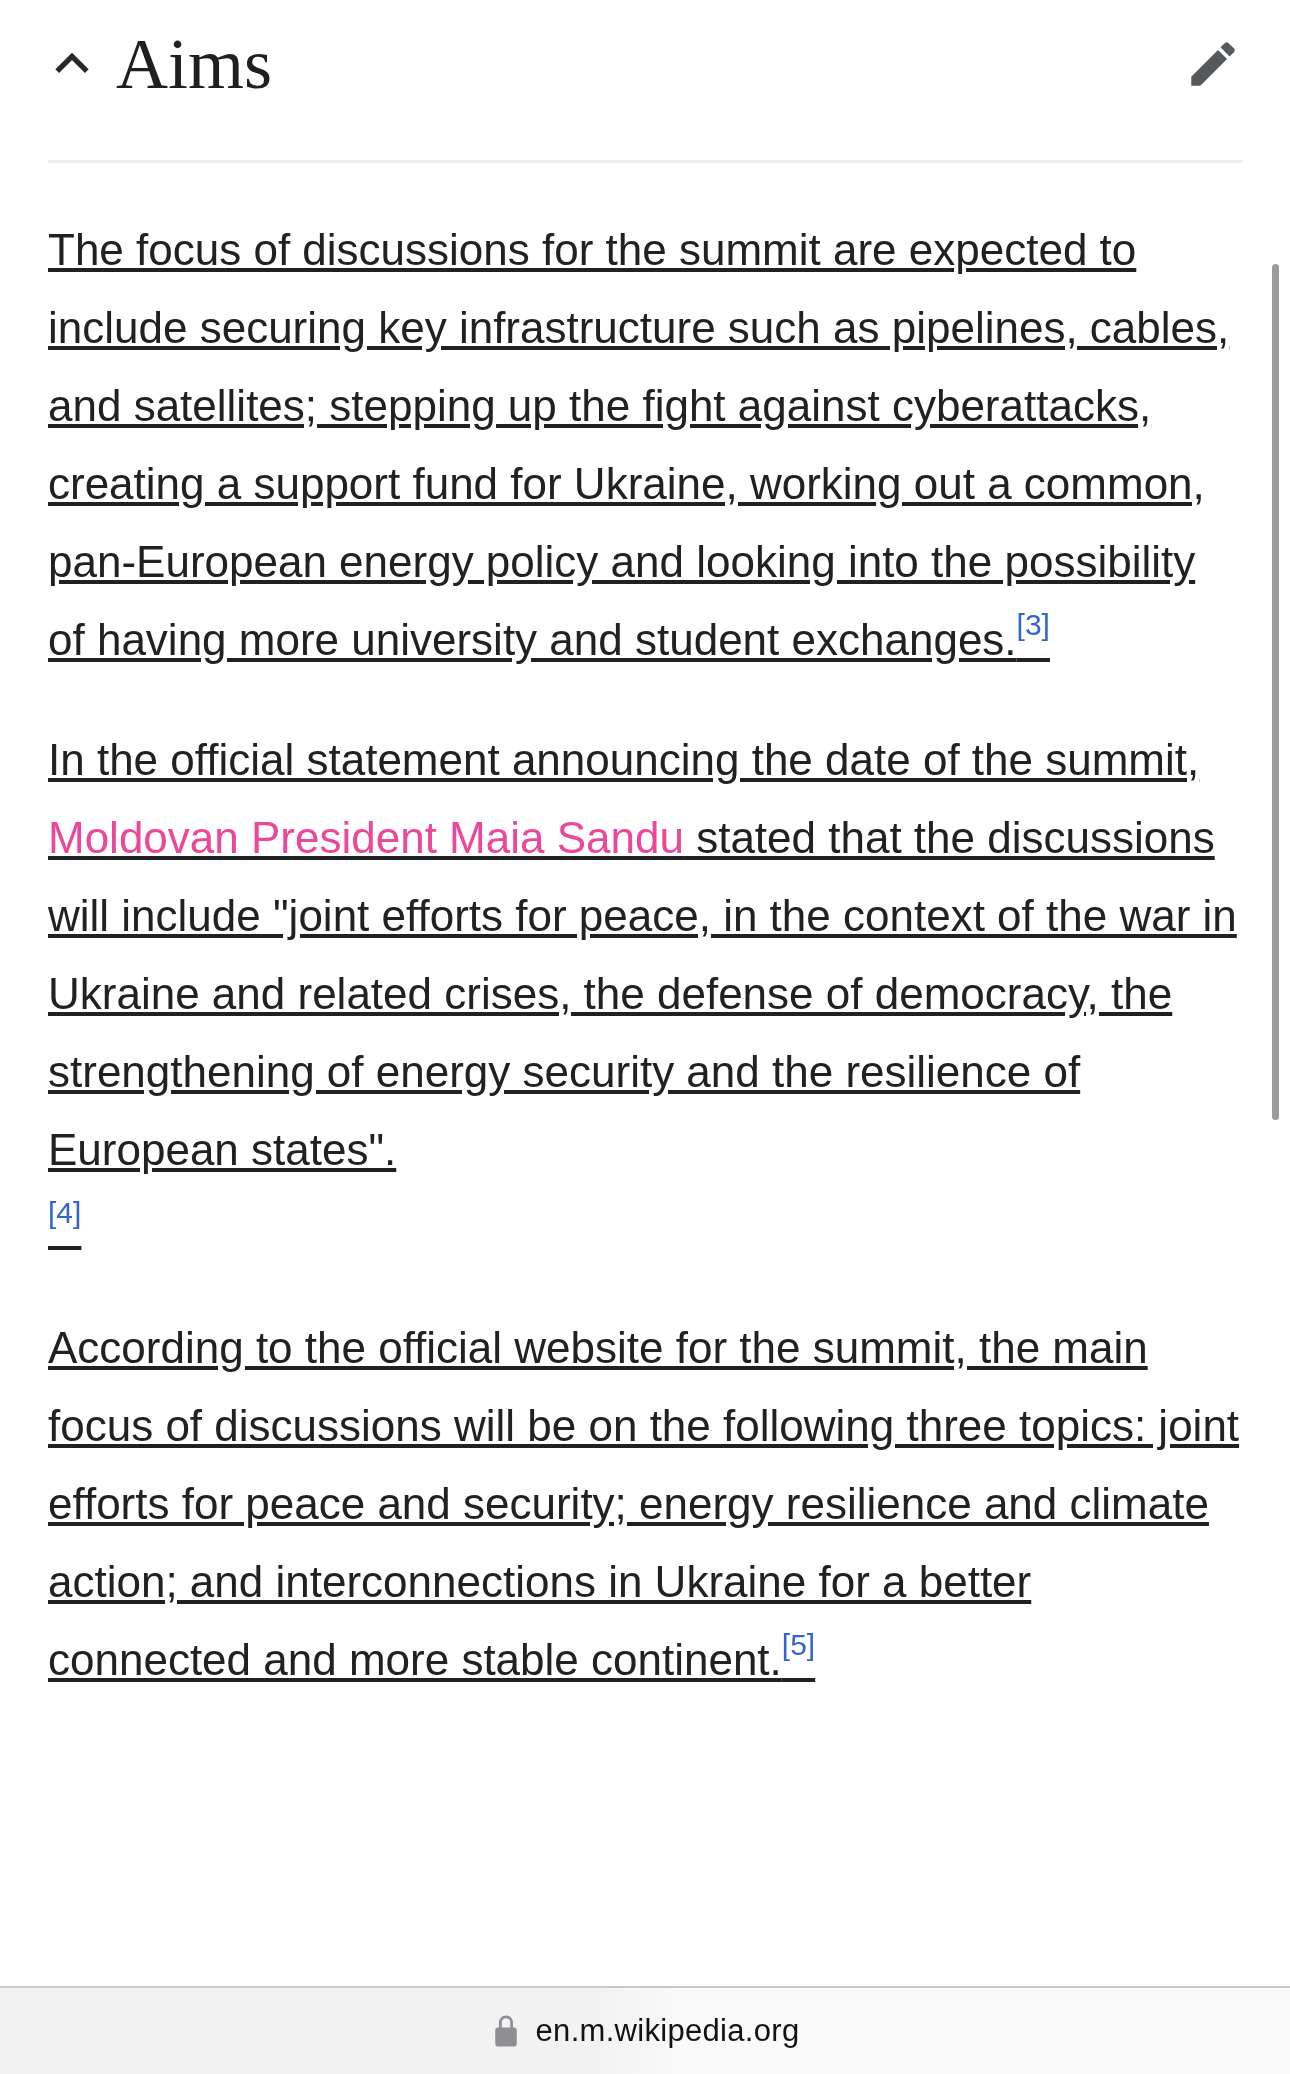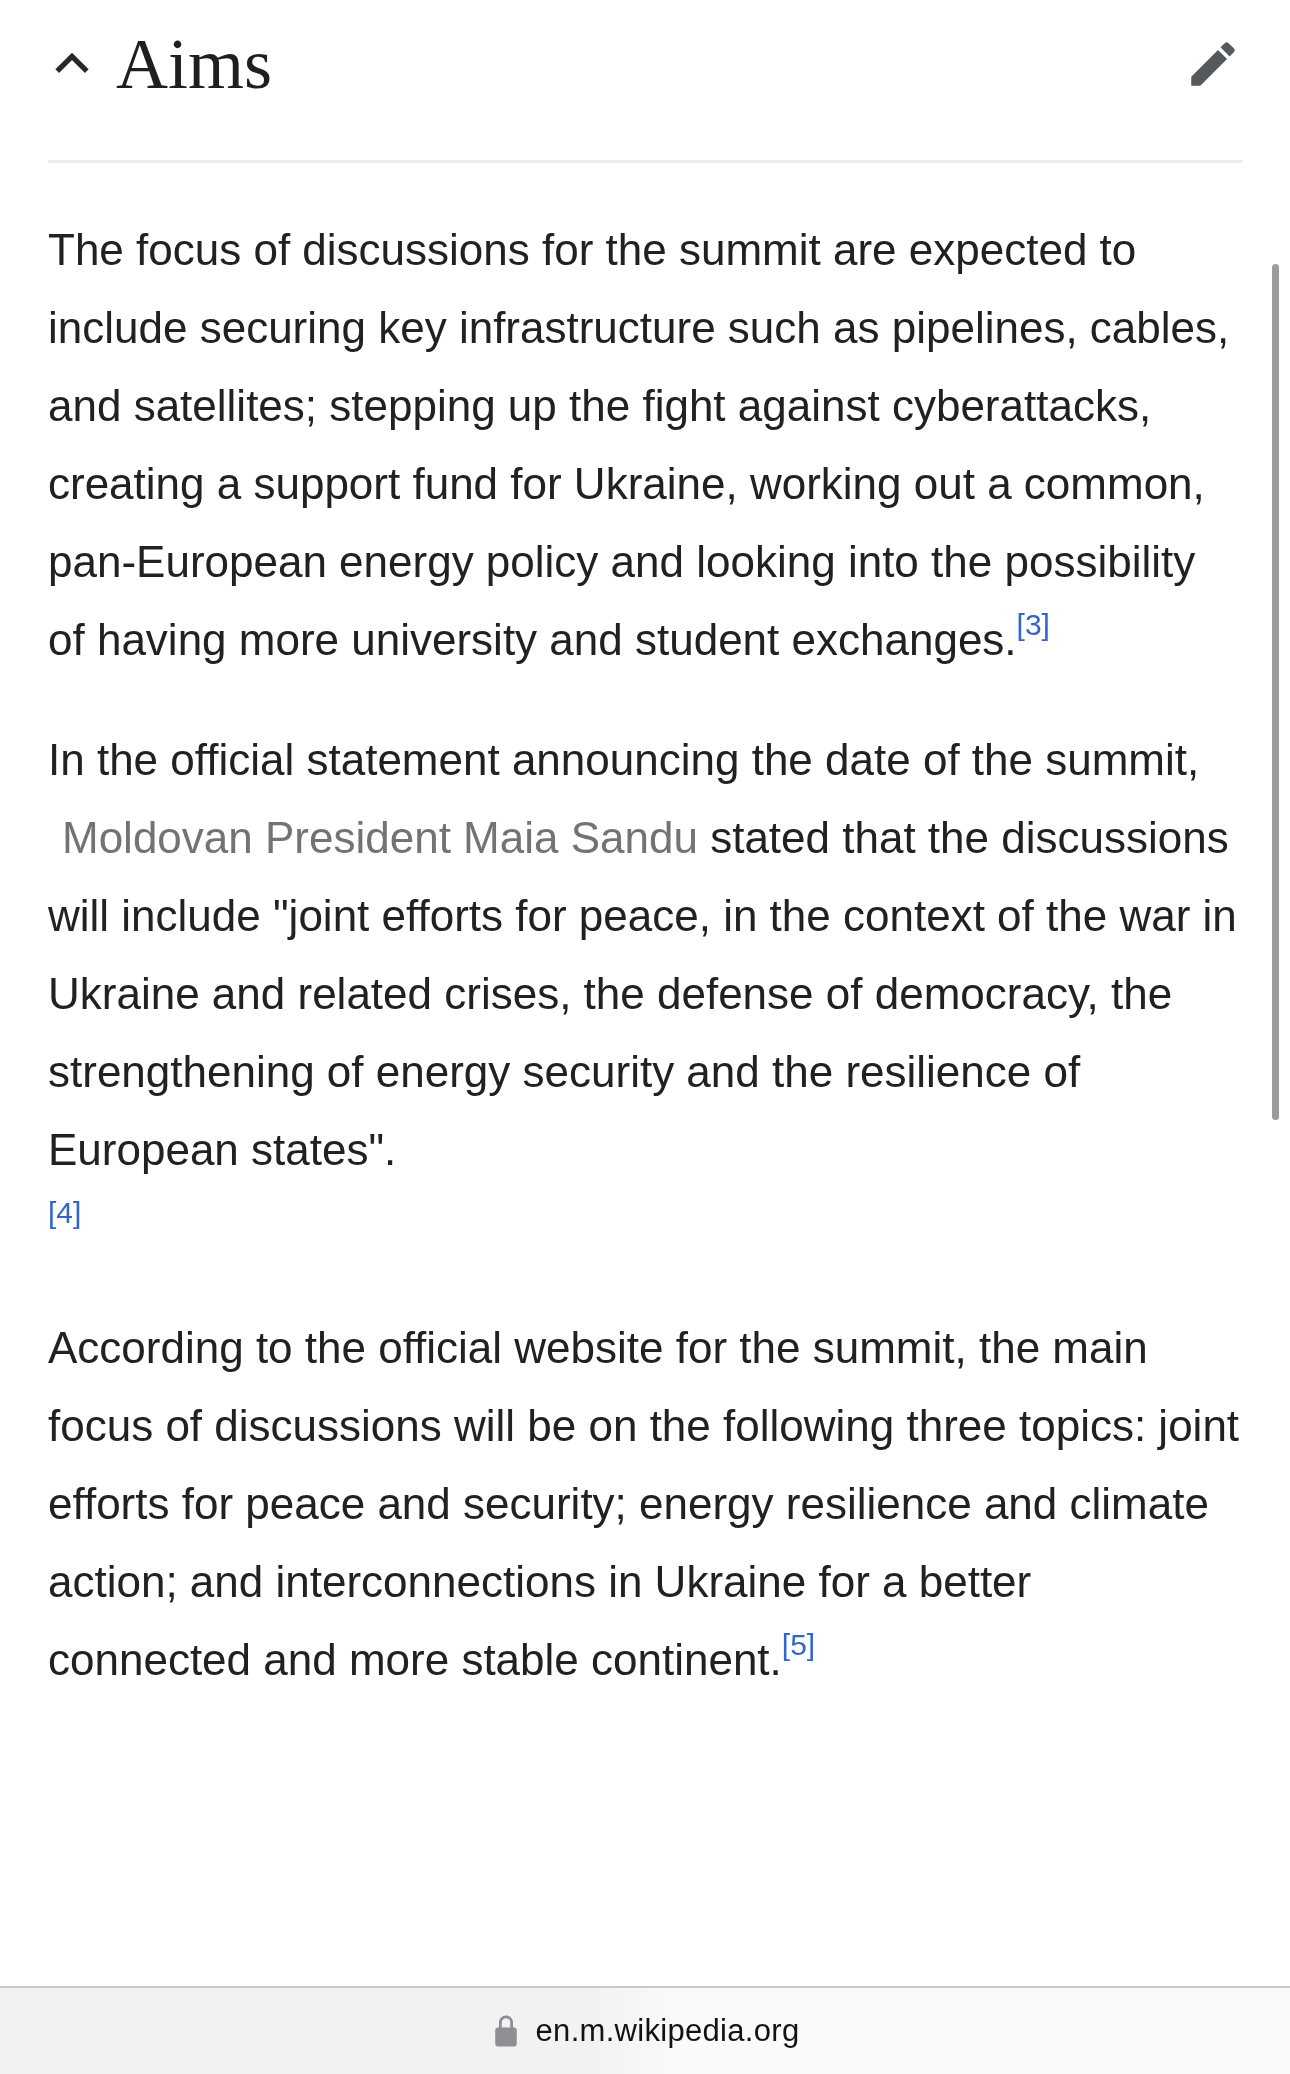--- a/index.html
+++ b/index.html
@@ -51,23 +51,23 @@
     border-bottom: 3px solid #ececee;
   }
   
   .article-body {
     margin: 0 48px;
     width: 1194px;
     color: #202122;
     font-size: 44px;
     line-height: 78px;
   }
-  .article-body p { margin: 42px 0; }
+  .article-body p { margin: 42px 0; text-decoration: underline; }
   .article-body p:first-child { margin-top: 48px; }
-  .wlink { color: #737373; text-decoration: none; margin-left: 14px; }
+  .wlink { color: #ec4899; text-decoration: none; }
   sup.ref {
     font-size: 30px;
     line-height: 0;
     position: relative;
     top: -4px;
     vertical-align: super;
     color: #3366cc;
     cursor: pointer;
   }
   

